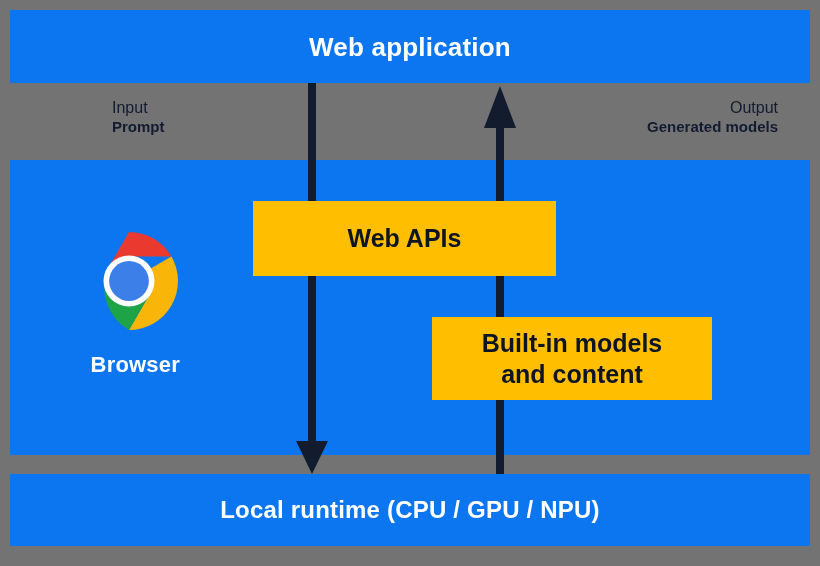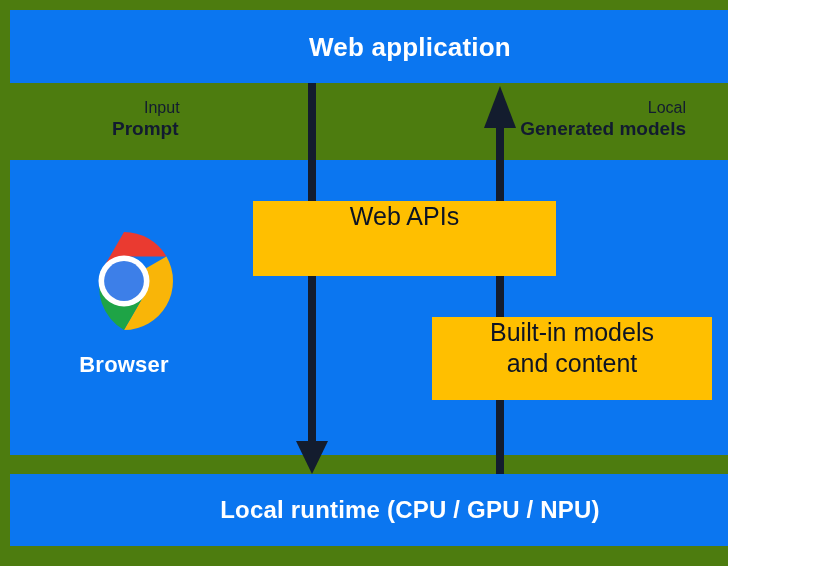--- a/index.html
+++ b/index.html
@@ -5,23 +5,23 @@
   html, body {
     margin: 0;
     padding: 0;
     background: #ffffff;
   }
   body {
     font-family: "Liberation Sans", sans-serif;
   }
   #diagram {
     position: relative;
-    width: 728px;
+    width: 820px;
     height: 566px;
-    background: #4d7c0f;
+    background: #737373;
     overflow: hidden;
   }
 
   
   .band {
     position: absolute;
     background: #0b76f0;
     left: 10px;
     width: 800px;
     box-sizing: border-box;
@@ -63,25 +63,24 @@
   
   .flow-label {
     position: absolute;
     color: #121b30;
     line-height: 1.18;
   }
   .flow-label .kicker {
     display: block;
     font-size: 16px;
     font-weight: normal;
-    margin-left: 32px;
   }
   .flow-label .title {
     display: block;
-    font-size: 19px;
+    font-size: 15px;
     font-weight: bold;
   }
   .flow-input {
     left: 112px;
     top: 99px;
     text-align: left;
   }
   .flow-output {
     right: 42px;
     top: 99px;
@@ -99,25 +98,25 @@
   .arrow-up {
     left: 484px;
     top: 86px;
   }
 
   
   .box {
     position: absolute;
     background: #ffbf00;
     display: flex;
-    align-items: flex-start;
+    align-items: center;
     justify-content: center;
     text-align: center;
     color: #0d1424;
-    font-weight: normal;
+    font-weight: bold;
     line-height: 1.24;
     box-sizing: border-box;
   }
   .box-web-apis {
     left: 253px;
     top: 201px;
     width: 303px;
     height: 75px;
     font-size: 25px;
   }
@@ -132,21 +131,21 @@
   .box-builtin .line {
     display: block;
   }
 
   
   .browser-group {
     position: absolute;
     left: 68px;
     top: 230px;
     width: 112px;
-    text-align: center;
+    text-align: right;
   }
   .chrome-logo {
     display: block;
     margin: 0 auto;
   }
   .browser-label {
     display: block;
     margin-top: 16px;
     color: #ffffff;
     font-size: 22px;
@@ -182,21 +181,21 @@
       <rect x="12" y="36" width="8" height="352" fill="#131c2e"></rect>
     </svg>
   </div>
 
   <div class="flow-label flow-input">
     <span class="kicker">Input</span>
     <span class="title">Prompt</span>
   </div>
 
   <div class="flow-label flow-output">
-    <span class="kicker">Local</span>
+    <span class="kicker">Output</span>
     <span class="title">Generated models</span>
   </div>
 
   <div class="browser-group">
     <span class="chrome-logo">
       <svg width="102" height="102" viewBox="0 0 100 100" xmlns="http://www.w3.org/2000/svg">
 
         <path d="M50 2 A48 48 0 0 1 91.6 26 L50 26 A24 24 0 0 0 29.2 38 Z" fill="#ea3a30"></path>
 
         <path d="M91.6 26 A48 48 0 0 1 50 98 L70.8 62 A24 24 0 0 0 70.8 38 Z" fill="#f9b508"></path>

